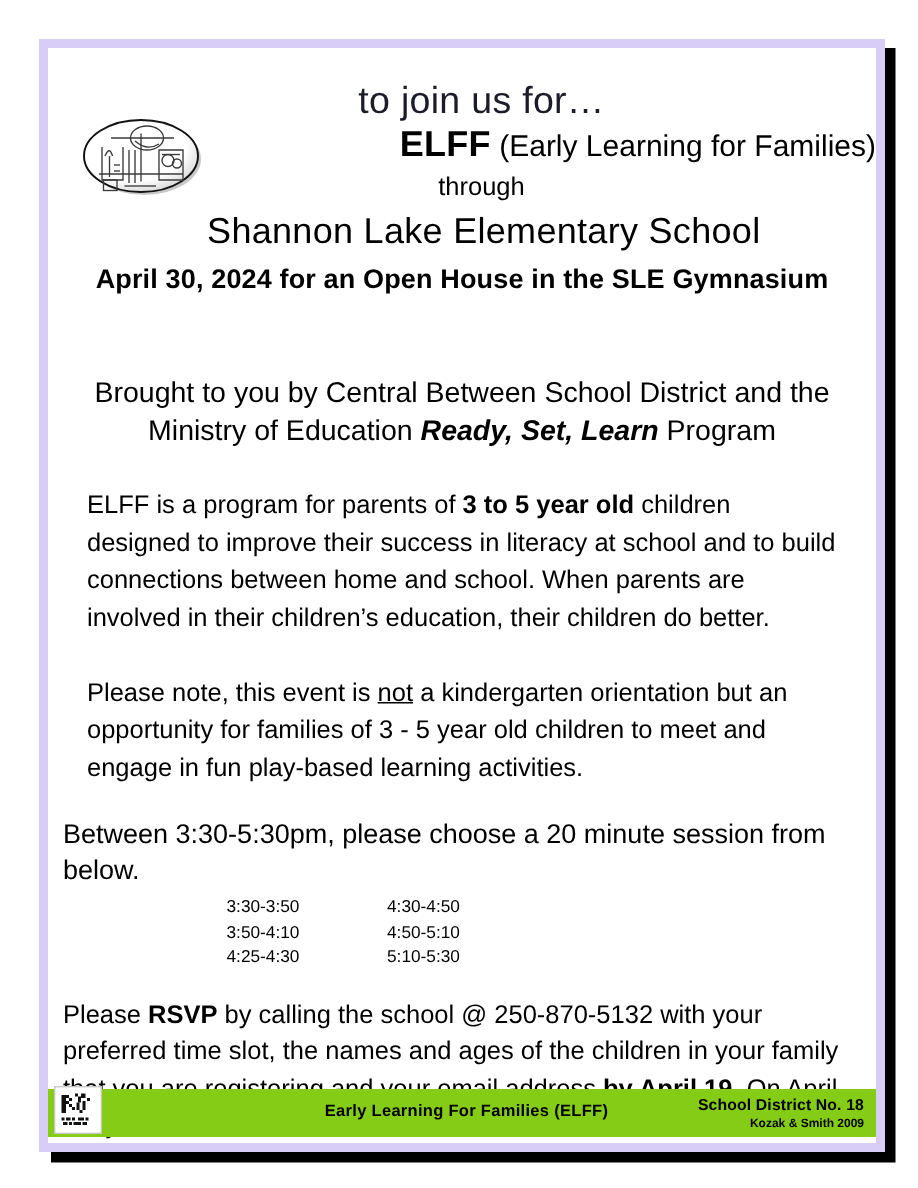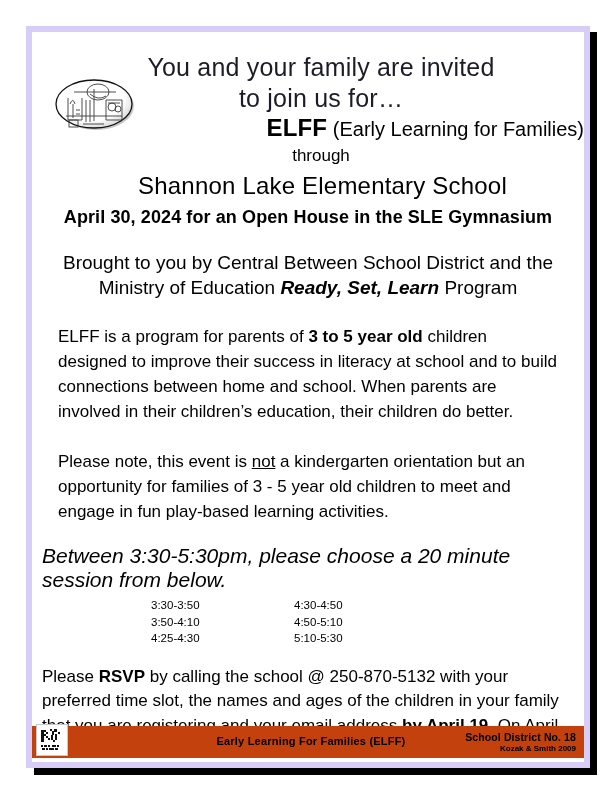--- a/index.html
+++ b/index.html
@@ -134,51 +134,50 @@
   }
   .body-block p { margin: 0 0 25px 0; }
   .body-block p:last-child { margin-bottom: 0; }
   .bold { font-weight: 700; }
   .uline { text-decoration: underline; }
   .bold-uline { font-weight: 700; text-decoration: underline; }
 
   
   .between-line {
     margin: 20px 10px 0 10px;
-    font-size: 21px;
+    font-size: 18px;
     line-height: 24px;
-    font-style: italic;
   }
 
   .slots {
     margin: 5px 0 0 0;
     padding-left: 119px;
     font-family: "Liberation Sans", sans-serif;
     font-size: 11.5px;
     line-height: 16.5px;
   }
   .slot-row { display: flex; }
   .slot-a { width: 107px; }
-  .slot-b { width: 107px; margin-left: 36px; }
+  .slot-b { width: 107px; }
 
   
   .rsvp {
     margin: 18px 10px 0 10px;
     font-size: 17px;
     line-height: 24.5px;
   }
 
   
   .footer {
     position: absolute;
     left: 0;
     bottom: 4px;
     width: 552px;
     height: 32px;
-    background: #c2410c;
+    background: #84cc16;
   }
   .footer-logo {
     position: absolute;
     left: 4px;
     top: -2px;
     width: 32px;
     height: 32px;
     background: #ffffff;
     border: 1px solid #c8c8c8;
     box-sizing: border-box;
@@ -251,21 +250,20 @@
               <path d="M34 24 L34 46"></path>
               <path d="M38 24 L38 46"></path>
               <path d="M56 27 L68 27"></path>
               <path d="M24 34 L28 34"></path>
               <path d="M24 38 L28 38"></path>
               <path d="M31 48 L52 48"></path>
             </g>
           </svg>
         </div>
 
-        <div class="headline-1">You and your family are invited</div>
         <div class="headline-2">to join us for…</div>
 
         <div class="elff-line">
           <span class="elff-strong">ELFF</span><span class="elff-expand">&nbsp;</span><span class="elff-expand">(Early Learning for Families)</span>
         </div>
 
         <div class="through">through</div>
 
         <div class="school-name">Shannon Lake Elementary School</div>
 

